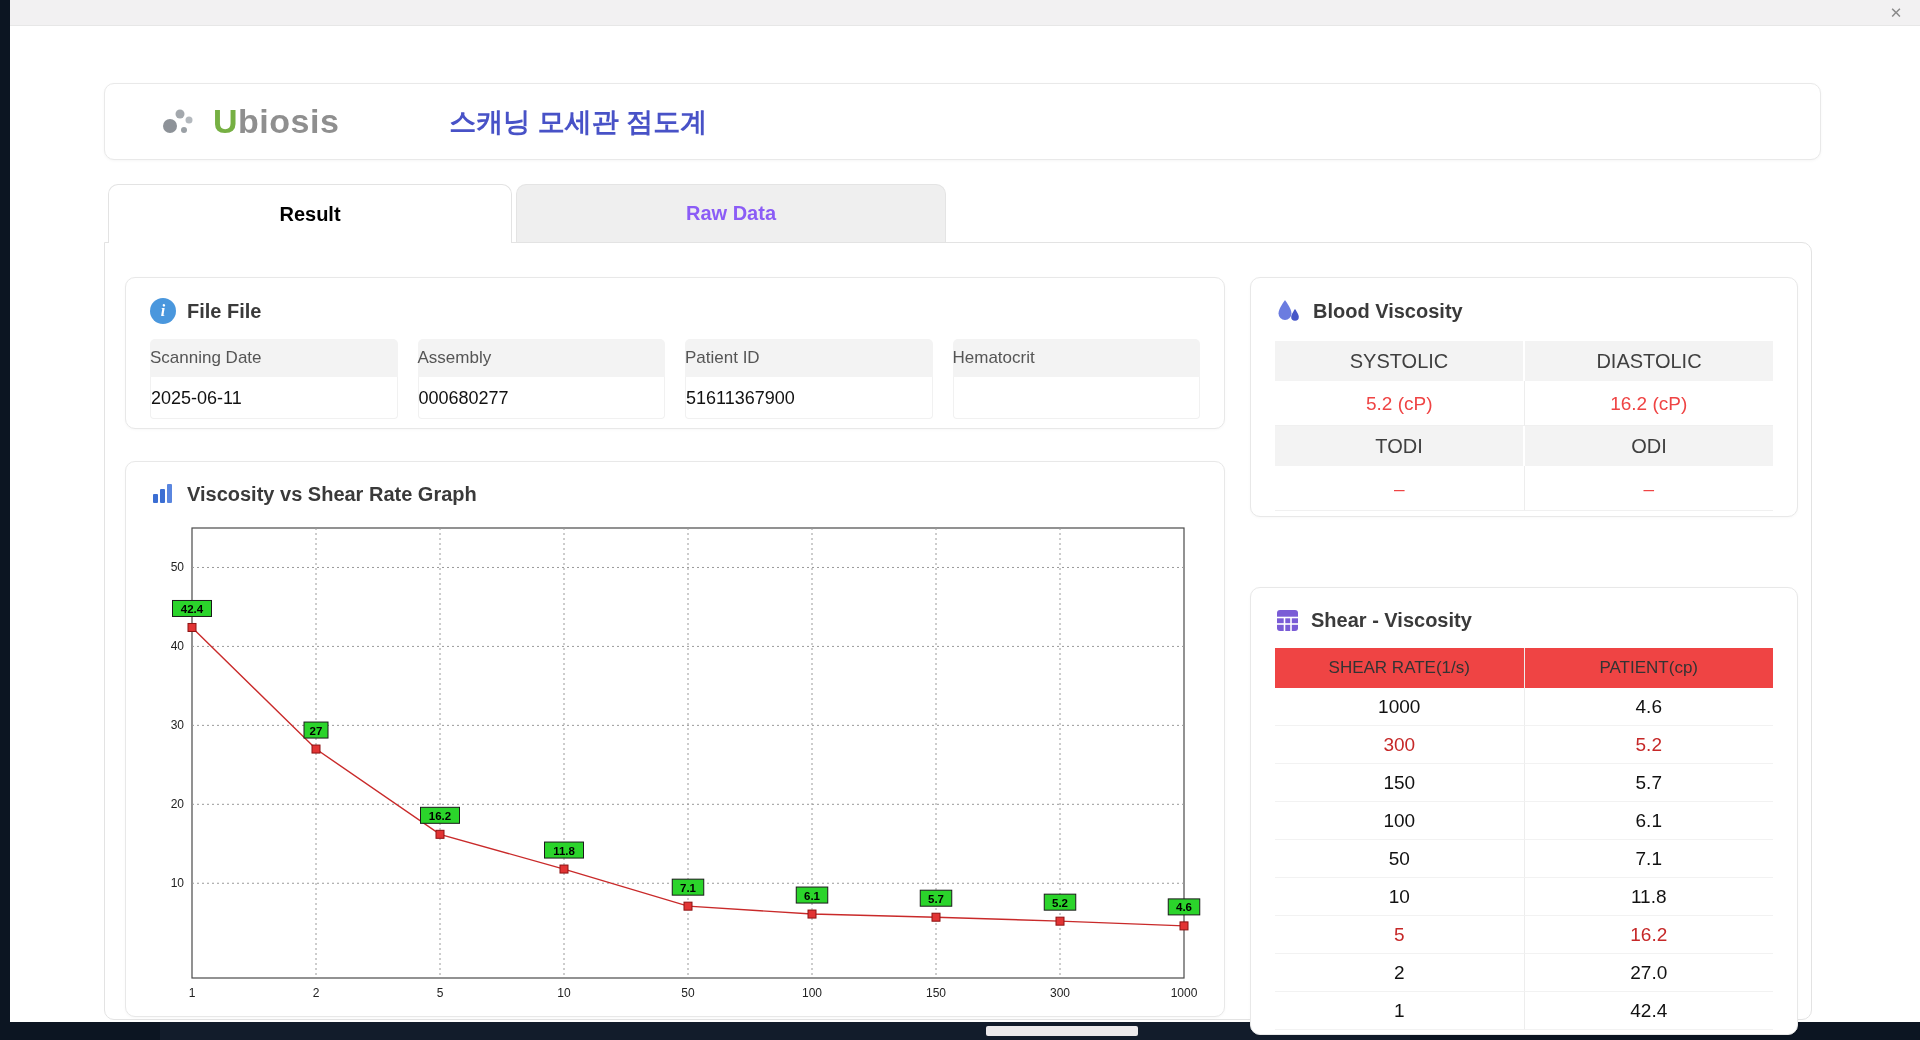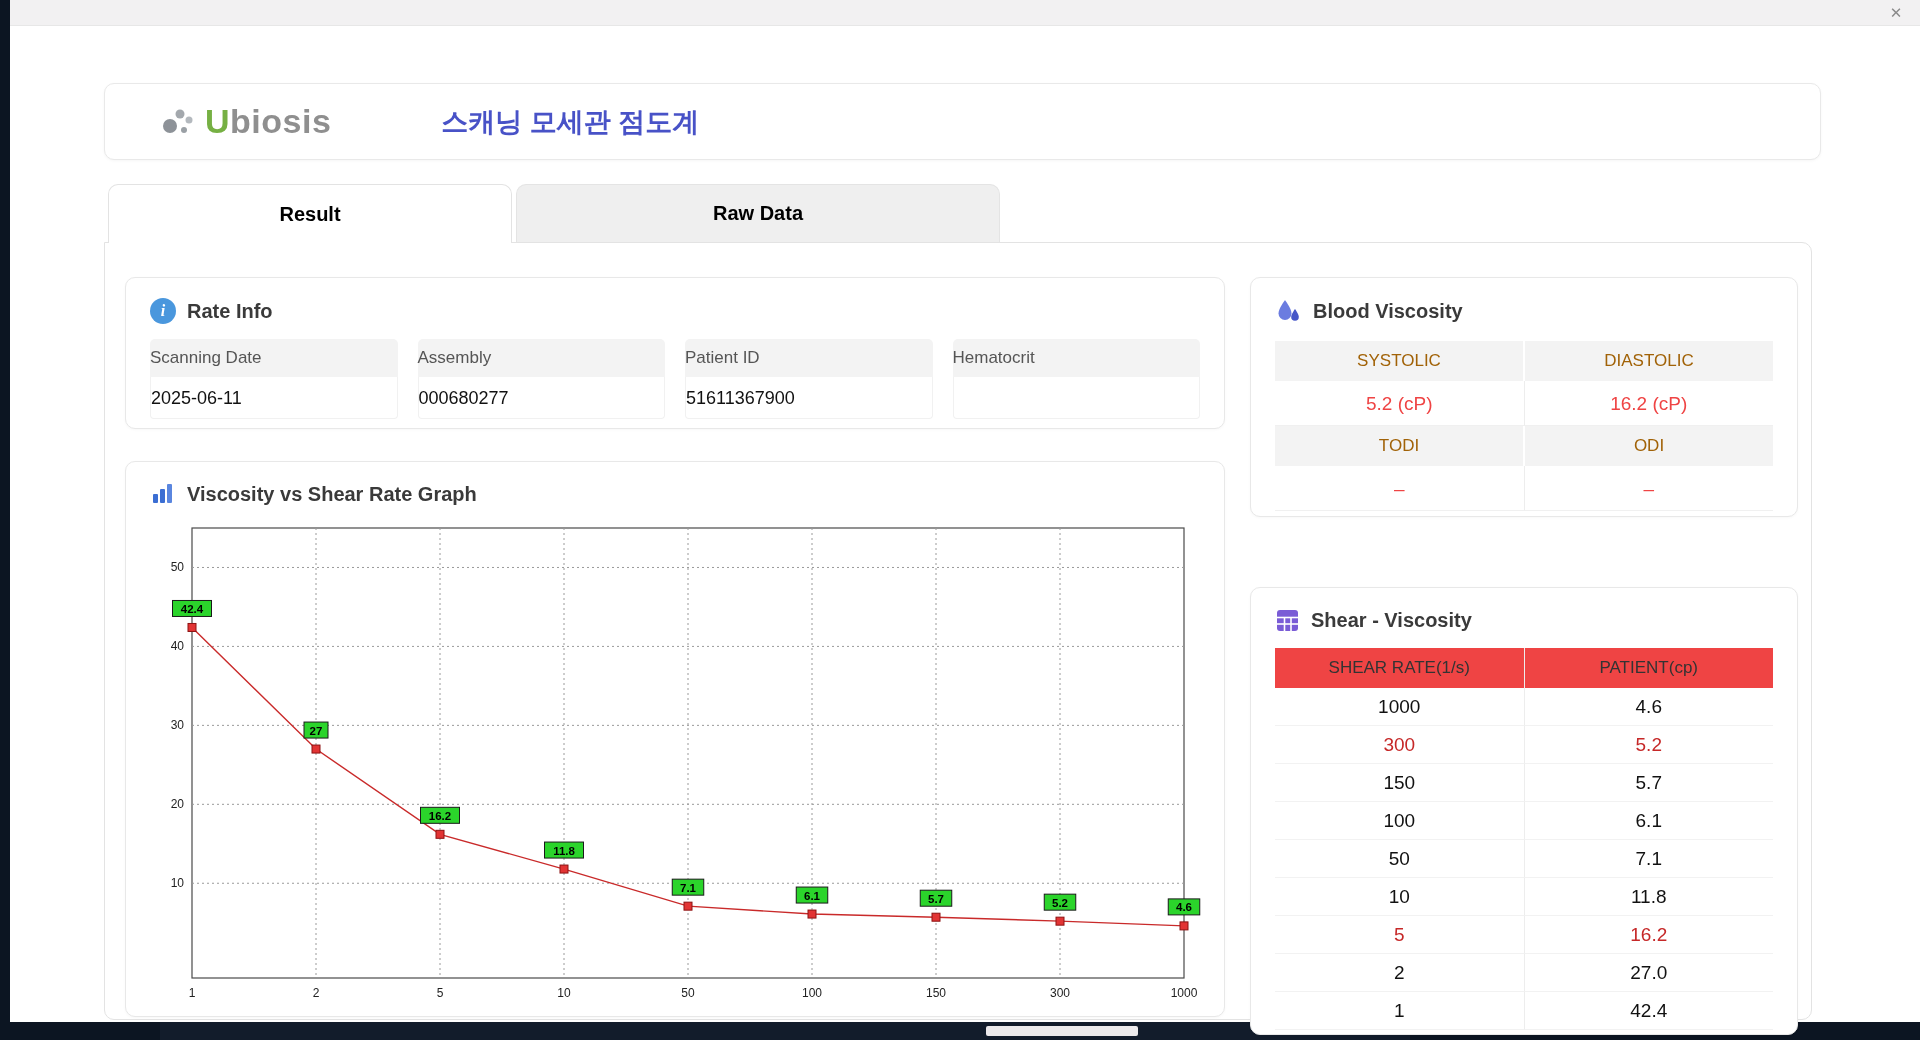--- a/index.html
+++ b/index.html
@@ -23,41 +23,41 @@
     cursor:pointer;
   }
   
   .header-card {
     position:absolute; left:94px; top:83px; width:1717px; height:77px;
     border:1px solid #e9e9e9; border-radius:10px;
     box-shadow:0 1px 3px rgba(0,0,0,.04);
     display:flex; align-items:center; padding-left:54px;
     background:#fff;
   }
-  .logo { display:flex; align-items:center; gap:6px; }
+  .logo { display:flex; align-items:center; gap:14px; }
   .logo-text { font-size:34px; font-weight:600; letter-spacing:.5px; }
   .logo-u { color:#76b043; }
   .logo-rest { color:#8f8f8f; }
   .app-title {
     margin-left:110px; font-size:27px; font-weight:bold; color:#4852c7;
   }
   
   .tab {
     position:absolute; top:184px; height:58px;
     display:flex; align-items:center; justify-content:center;
     font-size:20px; font-weight:bold;
     border-radius:10px 10px 0 0; cursor:pointer;
   }
   .tab-active {
     left:98px; width:404px; background:#ffffff; color:#000000;
     border:1px solid #e3e3e3; border-bottom:none; z-index:3;
     height:59px;
   }
   .tab-inactive {
-    left:506px; width:484px; background:#efefef; color:#000000;
+    left:506px; width:430px; background:#efefef; color:#8b5cf6;
     border:1px solid #e4e4e4; border-bottom:none; z-index:1;
   }
   
   .content {
     position:absolute; left:94px; top:242px; width:1708px; height:778px;
     border:1px solid #e3e3e3; border-radius:0 10px 10px 10px;
     background:#fff; z-index:2;
   }
   .card {
     position:absolute; background:#fff;
@@ -83,21 +83,21 @@
   }
   .field-value {
     height:42px; line-height:42px; font-size:18px; color:#111;
     border:1px solid #f1f1f1; border-top:none; border-radius:0 0 4px 4px;
   }
 
   
   .bv-table { margin:16px 24px 0; }
   .bv-row { display:flex; }
   .bv-cell { flex:1; text-align:center; }
-  .bv-hcell { background:#f3f3f3; height:40px; line-height:40px; font-size:17px; color:#a16207; }
+  .bv-hcell { background:#f3f3f3; height:40px; line-height:40px; font-size:20px; color:#404040; }
   .bv-hcell + .bv-hcell { border-left:2px solid #ffffff; }
   .bv-vcell { height:45px; line-height:45px; font-size:19px; color:#ef4444; border-bottom:1px solid #f0f0f0; }
   .bv-vcell + .bv-vcell { border-left:1px solid #ededed; }
 
   
   .sh-table { margin:15px 24px 0; }
   .sh-row { display:flex; }
   .sh-cell { flex:1; text-align:center; height:38px; line-height:38px; font-size:19px; color:#111; border-bottom:1px solid #f2f2f2; }
   .sh-cell + .sh-cell { border-left:1px solid #ededed; }
   .sh-head .sh-cell { background:#ef4444; height:40px; line-height:40px; font-size:17px; color:#333; font-weight:normal; border-bottom:none; }
@@ -139,21 +139,21 @@
   </div>
 
   <div class="tab tab-active">Result</div>
   <div class="tab tab-inactive">Raw Data</div>
 
   <div class="content">
 
     <div class="card file-info-card">
       <div class="card-title-row">
         <span class="info-icon">i</span>
-        <span>Rate Info</span>
+        <span>File File</span>
       </div>
       <div class="fields-row" id="file-fields">
           <div class="field">
             <div class="field-label">Scanning Date</div>
             <div class="field-value">2025-06-11</div>
           </div>
           <div class="field">
             <div class="field-label">Assembly</div>
             <div class="field-value">000680277</div>
           </div>

